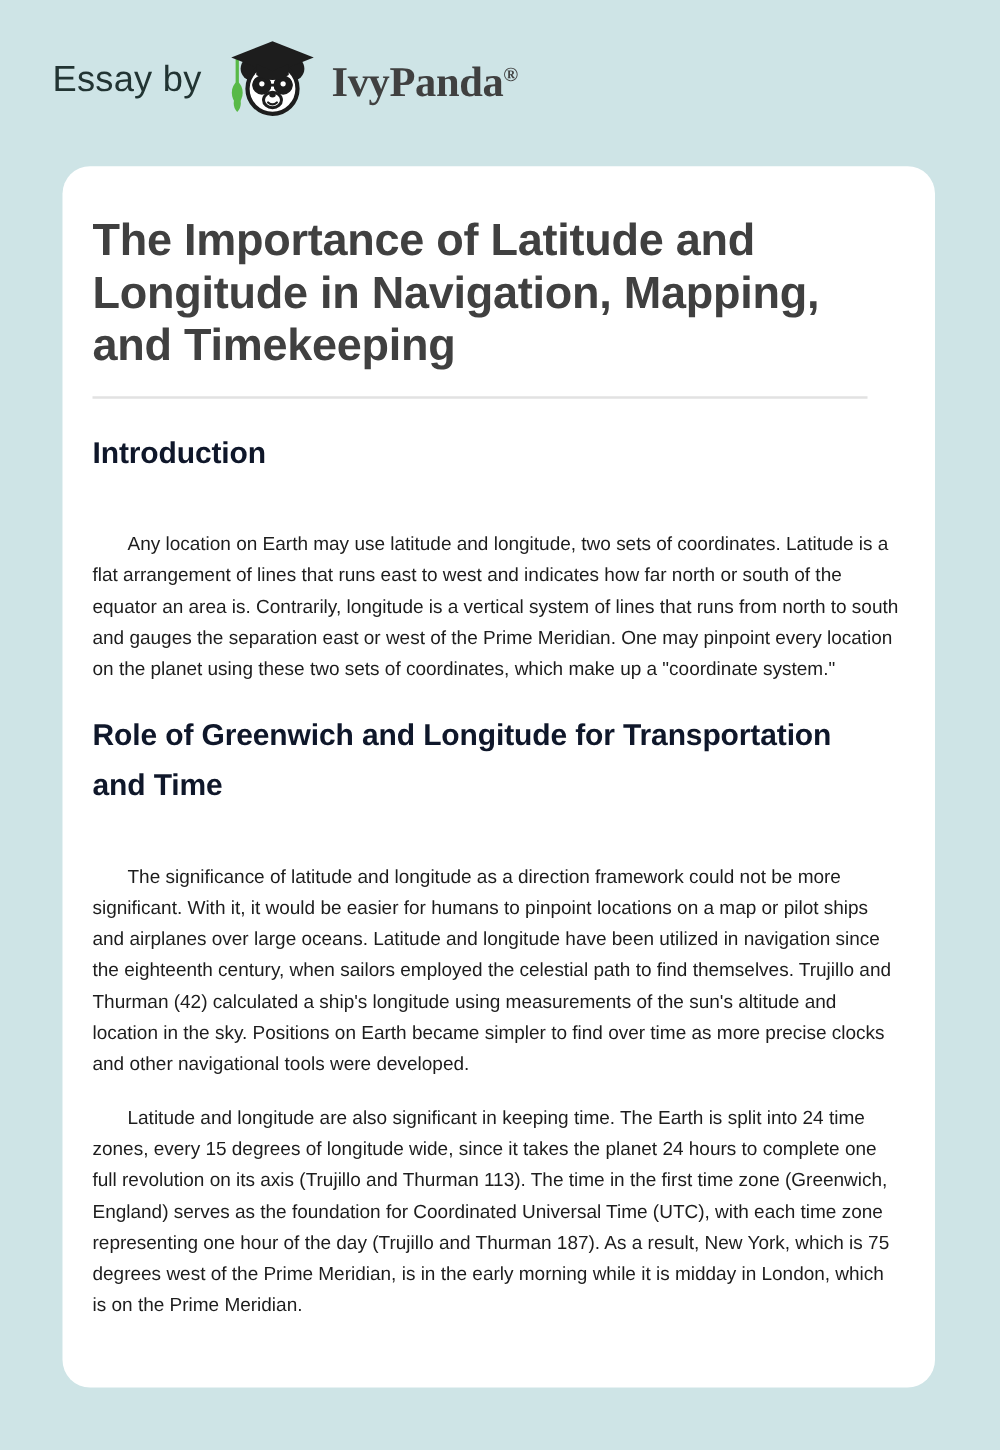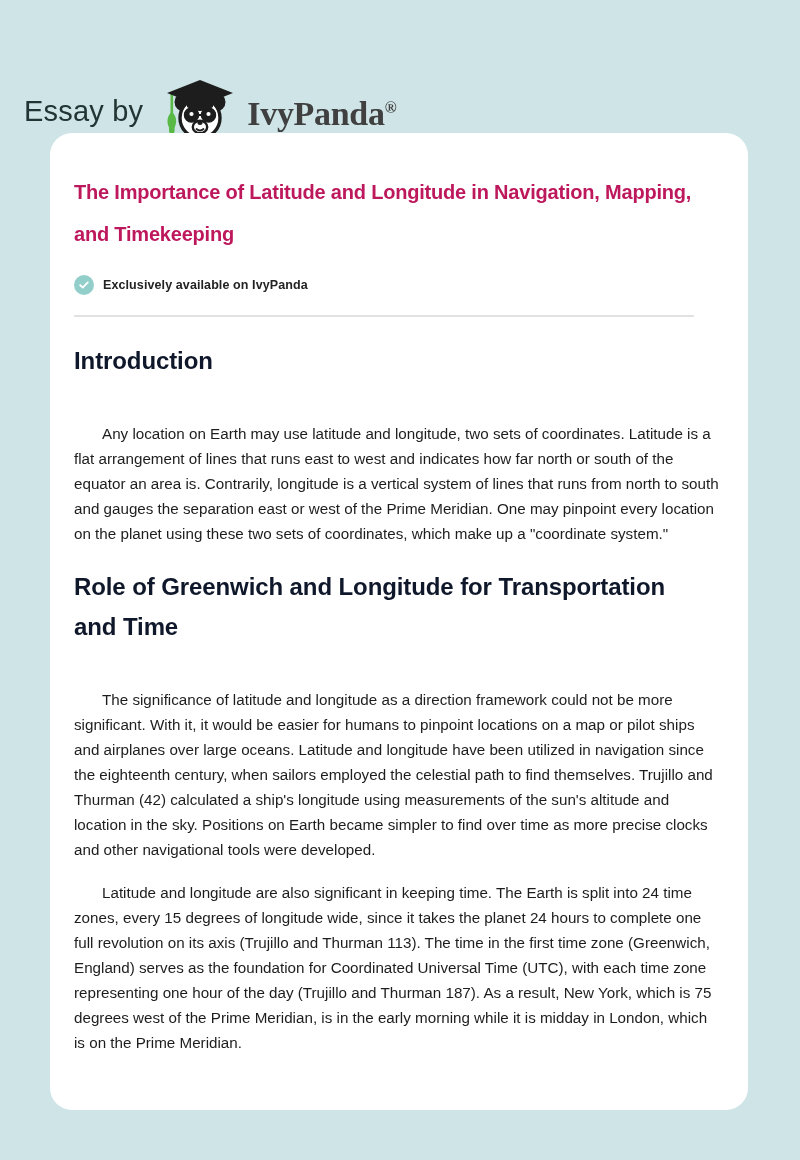--- a/index.html
+++ b/index.html
@@ -12,23 +12,22 @@
     background: #cee4e6;
     font-family: "Liberation Sans", sans-serif;
     overflow: hidden;
   }
 
   
   .brandbar {
     height: 129px;
     display: flex;
     align-items: center;
-    padding-left: 24px;
+    padding-left: 42px;
     box-sizing: border-box;
-    margin-top: 47px;
   }
   .brand-essay-by {
     font-size: 29px;
     color: #223433;
     letter-spacing: 0.2px;
     font-weight: 400;
     margin-right: 14px;
   }
   .brand-logo-mark {
     width: 86px;
@@ -64,24 +63,24 @@
     border-radius: 22px;
     box-sizing: border-box;
     padding: 38px 26px 34px 24px;
   }
   .card-inner {
     padding: 0 2px 0 0;
   }
 
   
   .doc-title {
-    font-size: 20px;
+    font-size: 36px;
     line-height: 42px;
     font-weight: bold;
-    color: #be185d;
+    color: #404040;
     margin: 0 0 0 0;
     letter-spacing: -0.2px;
     max-width: 640px;
   }
 
   
   .exclusive-row {
     display: flex;
     align-items: center;
     margin-top: 20px;
@@ -185,28 +184,20 @@
   <span class="brand-wordmark">
     <span>IvyPanda</span><span class="reg">®</span>
   </span>
 </div>
 
 <div class="card">
   <div class="card-inner">
 
     <h1 class="doc-title">The Importance of Latitude and Longitude in Navigation, Mapping, and Timekeeping</h1>
 
-    <div class="exclusive-row">
-      <span class="check-badge">
-        <svg width="12" height="12" viewBox="0 0 12 12" xmlns="http://www.w3.org/2000/svg">
-          <path d="M2.2 6.1 L4.7 8.6 L9.8 3.4" fill="none" stroke="#ffffff" stroke-width="1.9" stroke-linecap="round" stroke-linejoin="round"></path>
-        </svg>
-      </span>
-      <span class="exclusive-text">Exclusively available on IvyPanda</span>
-    </div>
 
     <hr class="divider">
 
     <h2 class="section-heading">Introduction</h2>
     <p class="para first">Any location on Earth may use latitude and longitude, two sets of coordinates. Latitude is a flat arrangement of lines that runs east to west and indicates how far north or south of the equator an area is. Contrarily, longitude is a vertical system of lines that runs from north to south and gauges the separation east or west of the Prime Meridian. One may pinpoint every location on the planet using these two sets of coordinates, which make up a "coordinate system."</p>
 
     <h2 class="section-heading tight">Role of Greenwich and Longitude for Transportation and Time</h2>
     <p class="para first">The significance of latitude and longitude as a direction framework could not be more significant. With it, it would be easier for humans to pinpoint locations on a map or pilot ships and airplanes over large oceans. Latitude and longitude have been utilized in navigation since the eighteenth century, when sailors employed the celestial path to find themselves. Trujillo and Thurman (42) calculated a ship's longitude using measurements of the sun's altitude and location in the sky. Positions on Earth became simpler to find over time as more precise clocks and other navigational tools were developed.</p>
     <p class="para">Latitude and longitude are also significant in keeping time. The Earth is split into 24 time zones, every 15 degrees of longitude wide, since it takes the planet 24 hours to complete one full revolution on its axis (Trujillo and Thurman 113). The time in the first time zone (Greenwich, England) serves as the foundation for Coordinated Universal Time (UTC), with each time zone representing one hour of the day (Trujillo and Thurman 187). As a result, New York, which is 75 degrees west of the Prime Meridian, is in the early morning while it is midday in London, which is on the Prime Meridian.</p>
 

